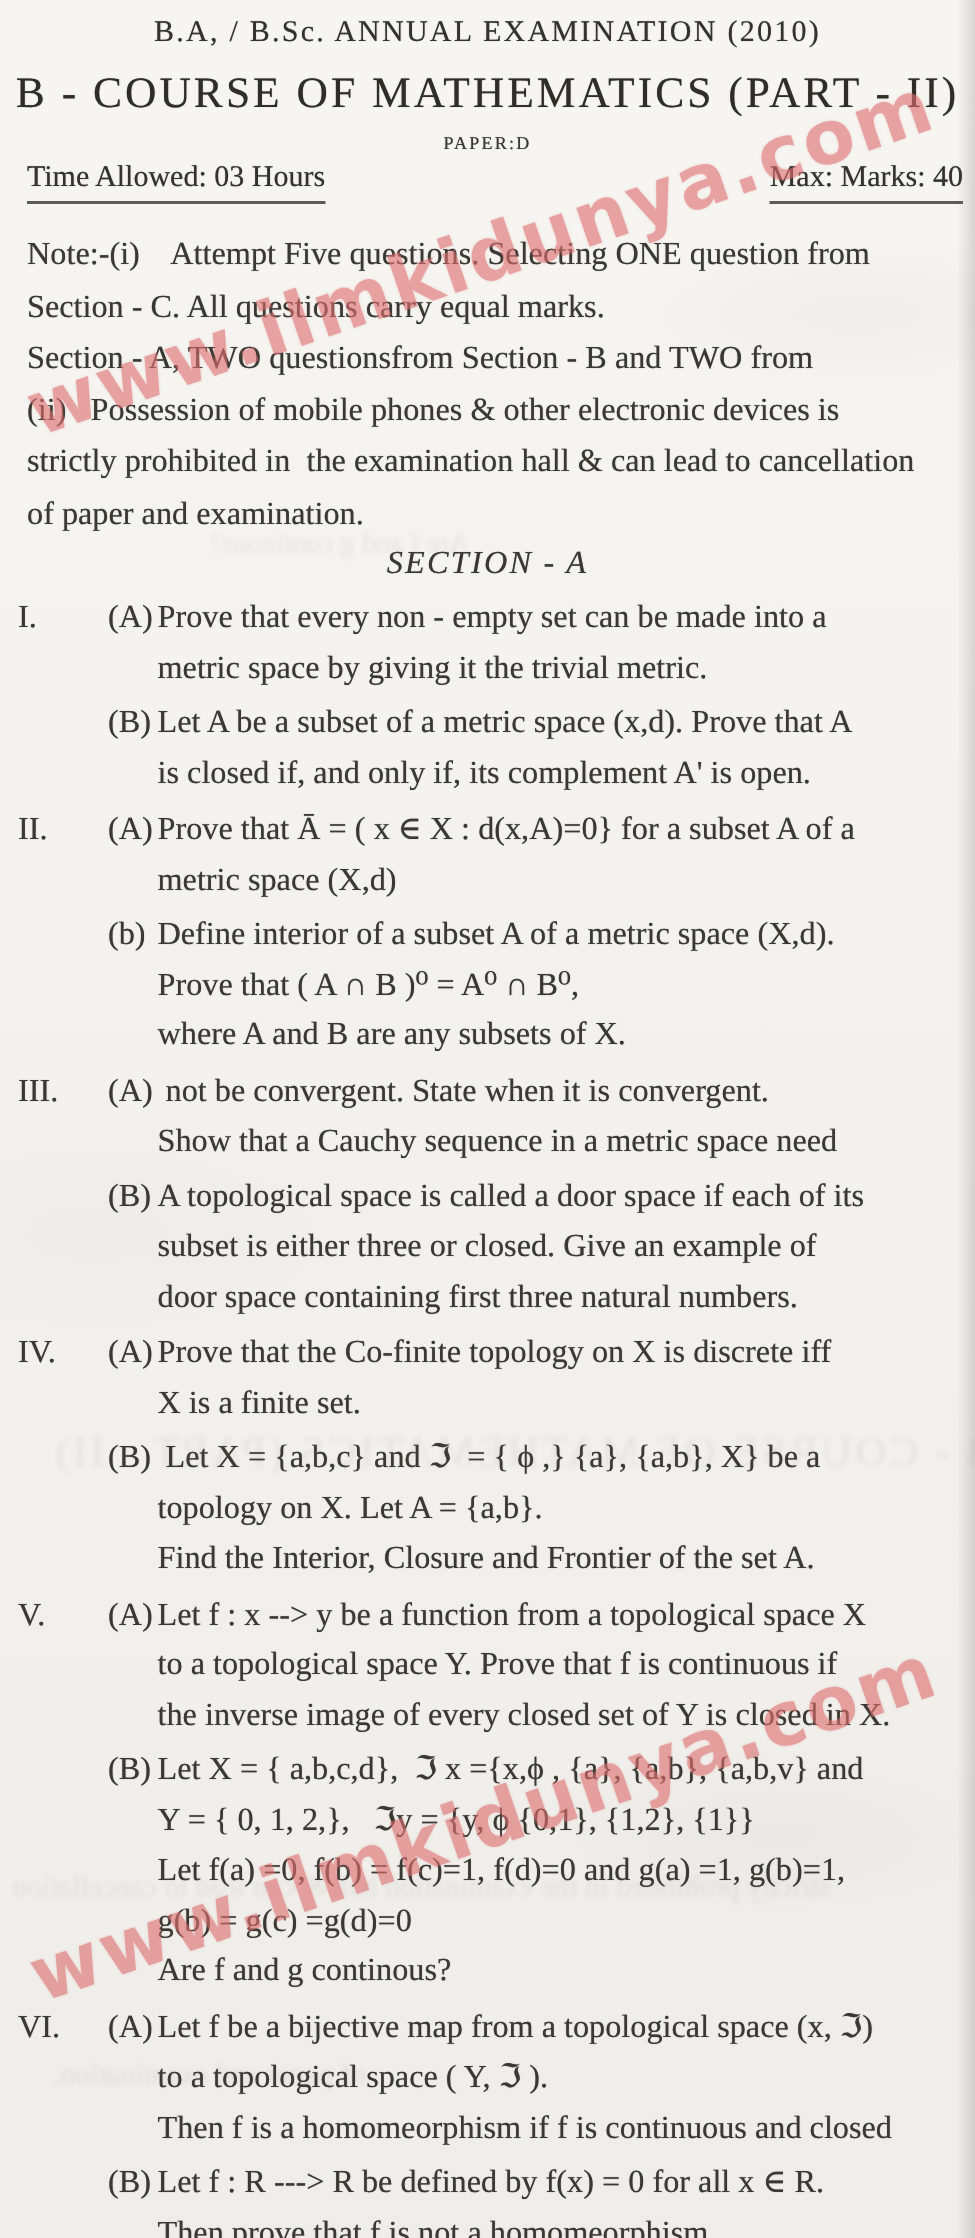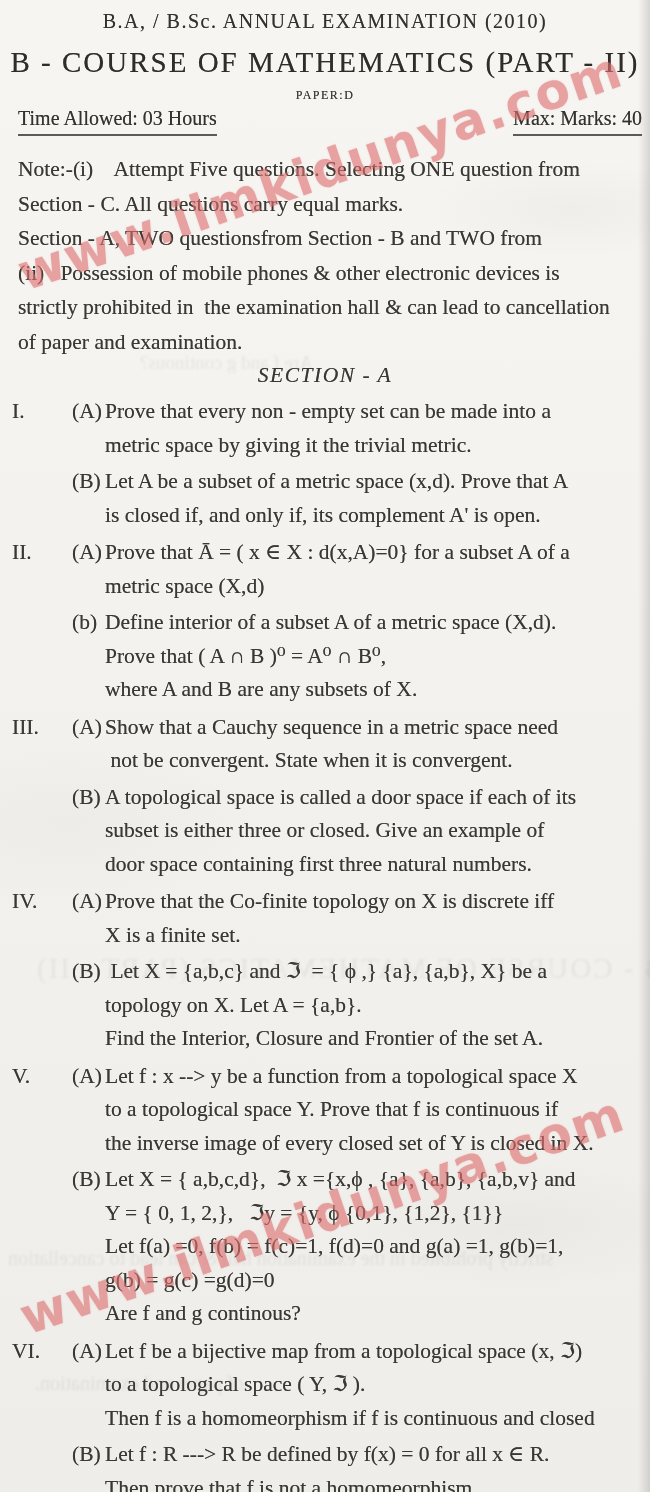--- a/index.html
+++ b/index.html
@@ -125,22 +125,22 @@
             <div class="bodyline">Prove that ( A ∩ B )⁰ = A⁰ ∩ B⁰,</div>
             <div class="bodyline">where A and B are any subsets of X.</div>
           </div>
         </div>
       </div>
       <div class="question">
         <div class="part">
           <div class="qnum">III.</div>
           <div class="plabel">(A)</div>
           <div>
+            <div class="bodyline"> not be convergent. State when it is convergent.</div>
             <div class="bodyline">Show that a Cauchy sequence in a metric space need</div>
-            <div class="bodyline"> not be convergent. State when it is convergent.</div>
           </div>
         </div>
         <div class="part">
           <div class="qnum"></div>
           <div class="plabel">(B)</div>
           <div>
             <div class="bodyline">A topological space is called a door space if each of its</div>
             <div class="bodyline">subset is either three or closed. Give an example of</div>
             <div class="bodyline">door space containing first three natural numbers.</div>
           </div>

